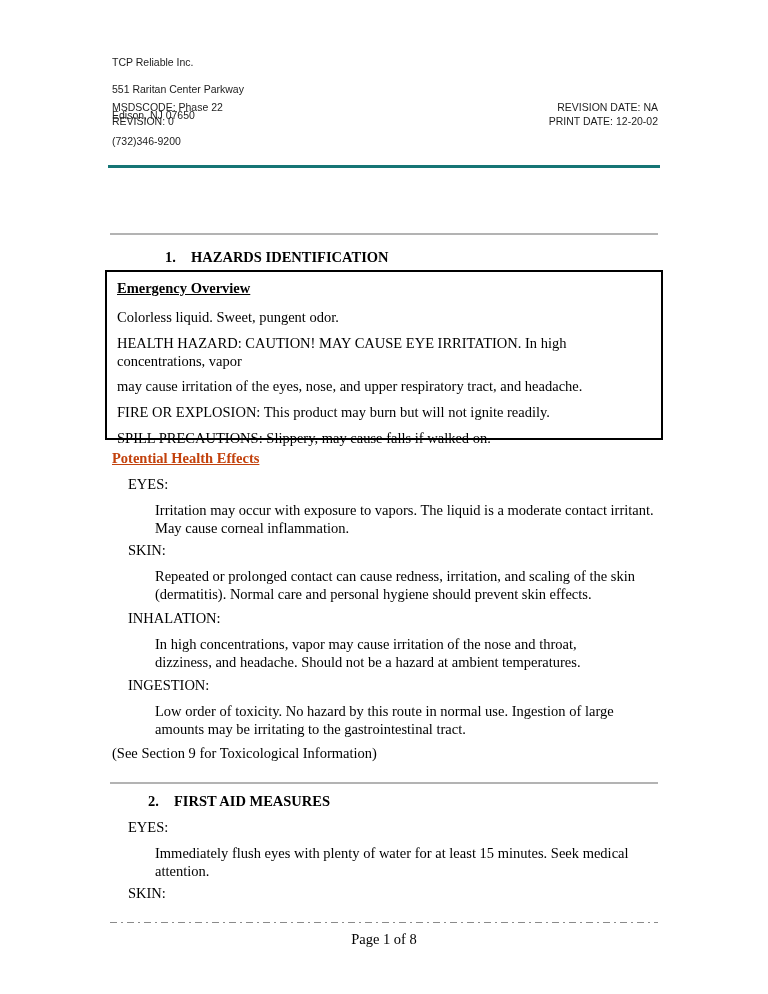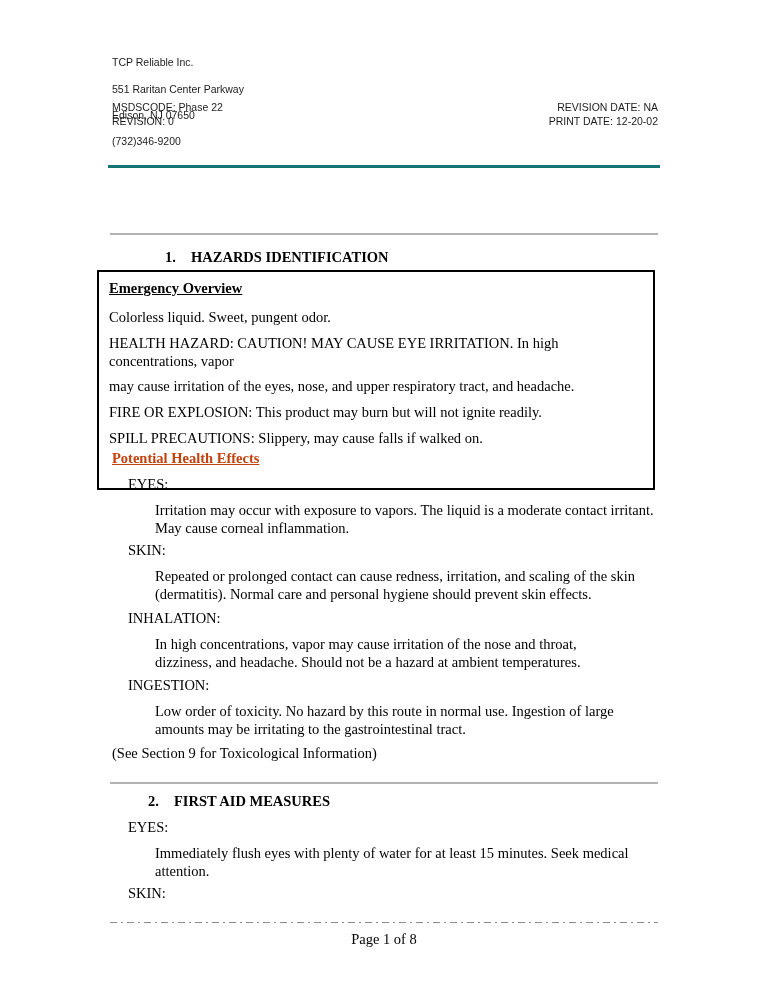--- a/index.html
+++ b/index.html
@@ -123,24 +123,24 @@
   .para {
     position: absolute;
     font-size: 14.5px;
     line-height: 18px;
     color: #000;
   }
 
   
   .overview-box {
     position: absolute;
-    left: 97px;
+    left: 105px;
     top: 270px;
     width: 558px;
-    height: 220px;
+    height: 170px;
     border: 2px solid #000000;
     box-sizing: border-box;
     background: #ffffff;
   }
   .ob-title {
     position: absolute;
     left: 10px;
     top: 8px;
     font-weight: bold;
     font-size: 14.5px;

